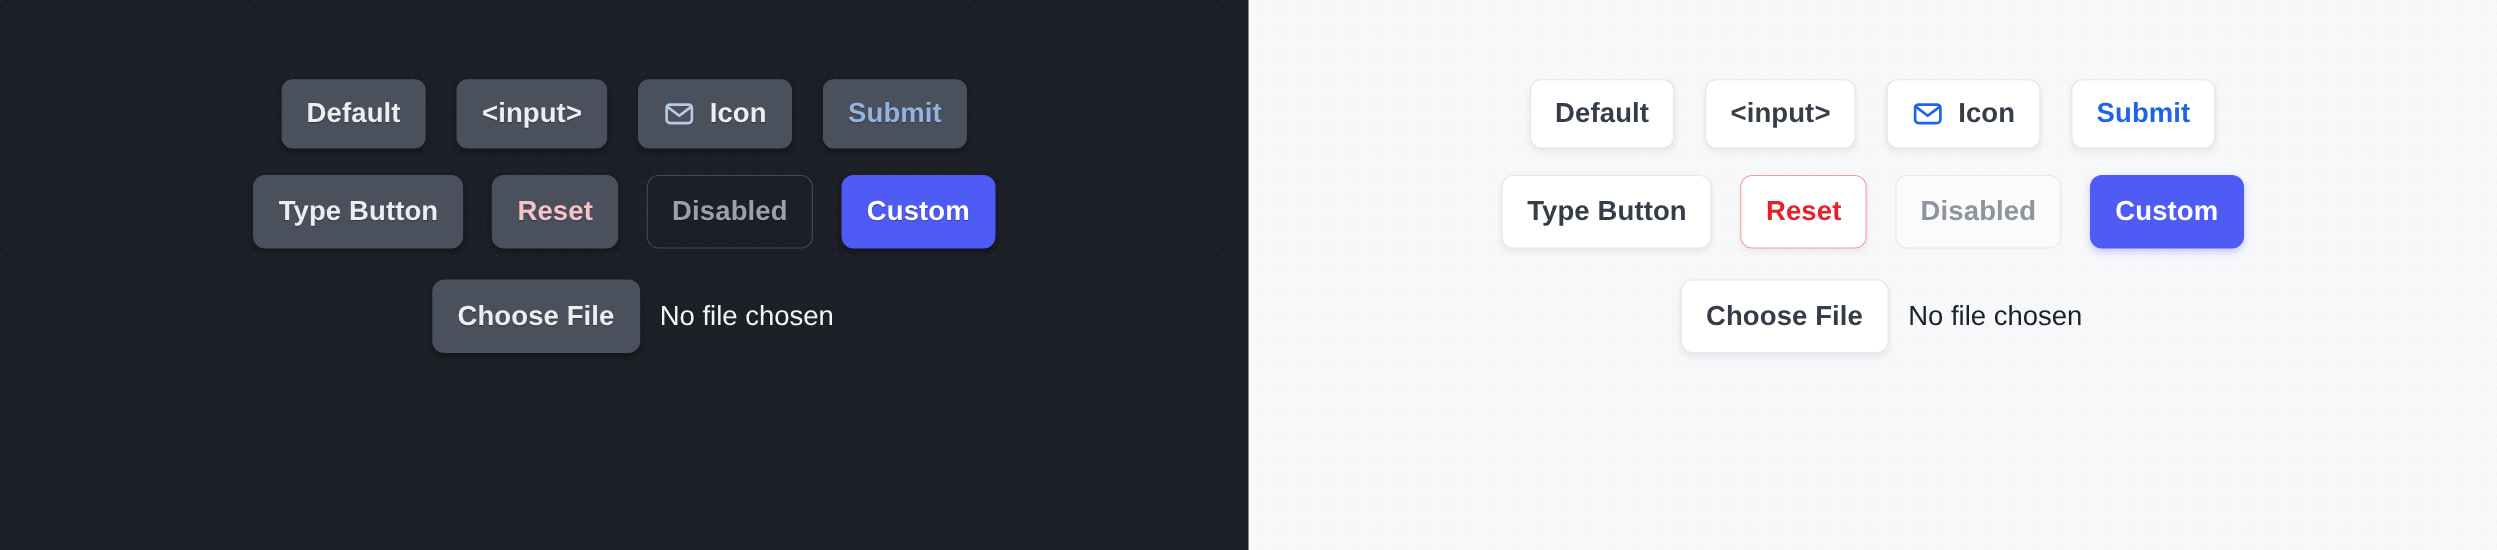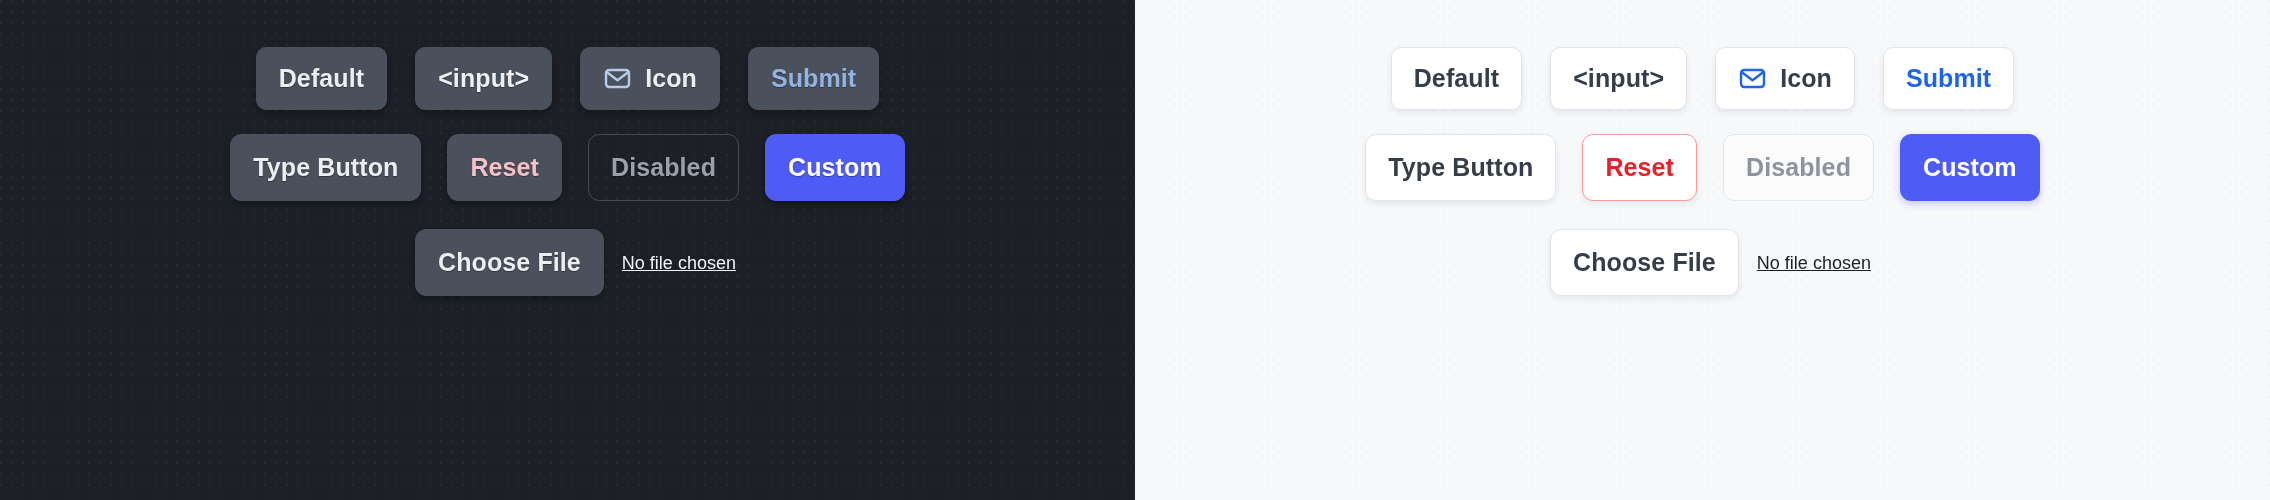--- a/index.html
+++ b/index.html
@@ -19,21 +19,21 @@
 
   
   .panel {
     width: 1135px;
     height: 500px;
     position: relative;
     display: flex;
     flex-direction: column;
     align-items: center;
     justify-content: flex-start;
-    padding-top: 47px;
+    padding-top: 72px;
   }
 
   .panel--dark {
     background-color: #1c1f26;
     background-image:
       radial-gradient(circle at 1px 1px, rgba(255,255,255,0.045) 1px, transparent 0);
     background-size: 11px 11px;
   }
 
   .panel--light {
@@ -138,25 +138,24 @@
     height: 29px;
     fill: none;
     stroke-width: 2;
     stroke-linecap: round;
     stroke-linejoin: round;
     display: block;
   }
 
   
   .file-status {
-    font-size: 18px;
+    font-size: 25px;
     font-weight: normal;
     line-height: 1;
     white-space: nowrap;
-    text-decoration: underline;
   }
 </style>
 </head>
 <body>
 
 <section class="panel panel--dark">
 
   <div class="row row--one">
     <button class="btn">
       <span>Default</span>

